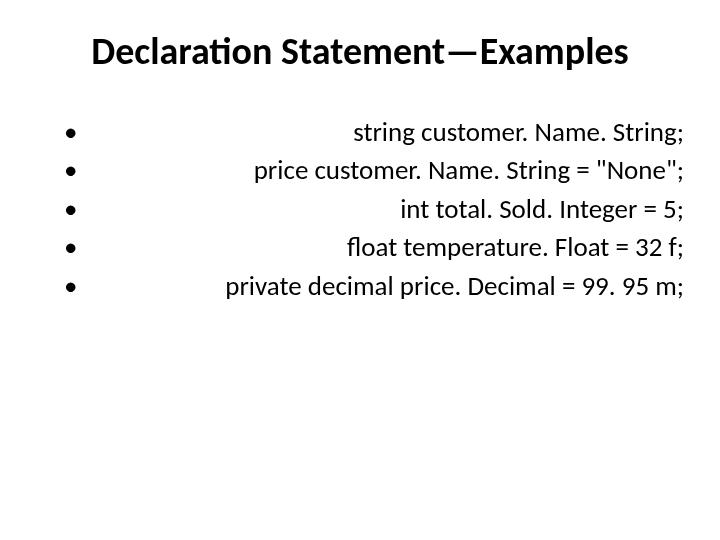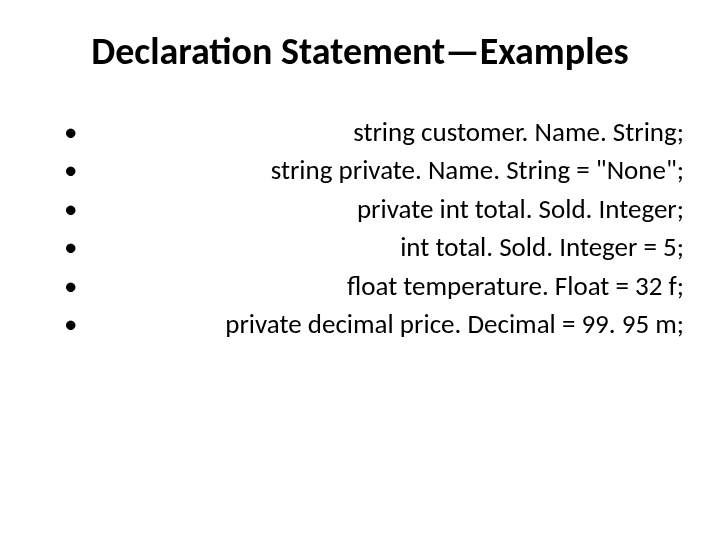--- a/index.html
+++ b/index.html
@@ -40,20 +40,19 @@
     }
   </style>
 </head>
 <body>
 
 <div class="slide">
   <h1 class="title">Declaration Statement—Examples</h1>
   <div class="content">
     <ul class="examples">
       <li>string customer. Name. String;</li>
-      <li>string private. Name. String = "None";</li>
-      <li>private int total. Sold. Integer;</li>
+      <li>price customer. Name. String = "None";</li>
       <li>int total. Sold. Integer = 5;</li>
       <li>float temperature. Float = 32 f;</li>
       <li>private decimal price. Decimal = 99. 95 m;</li>
     </ul>
   </div>
 </div>
 
 </body></html>

